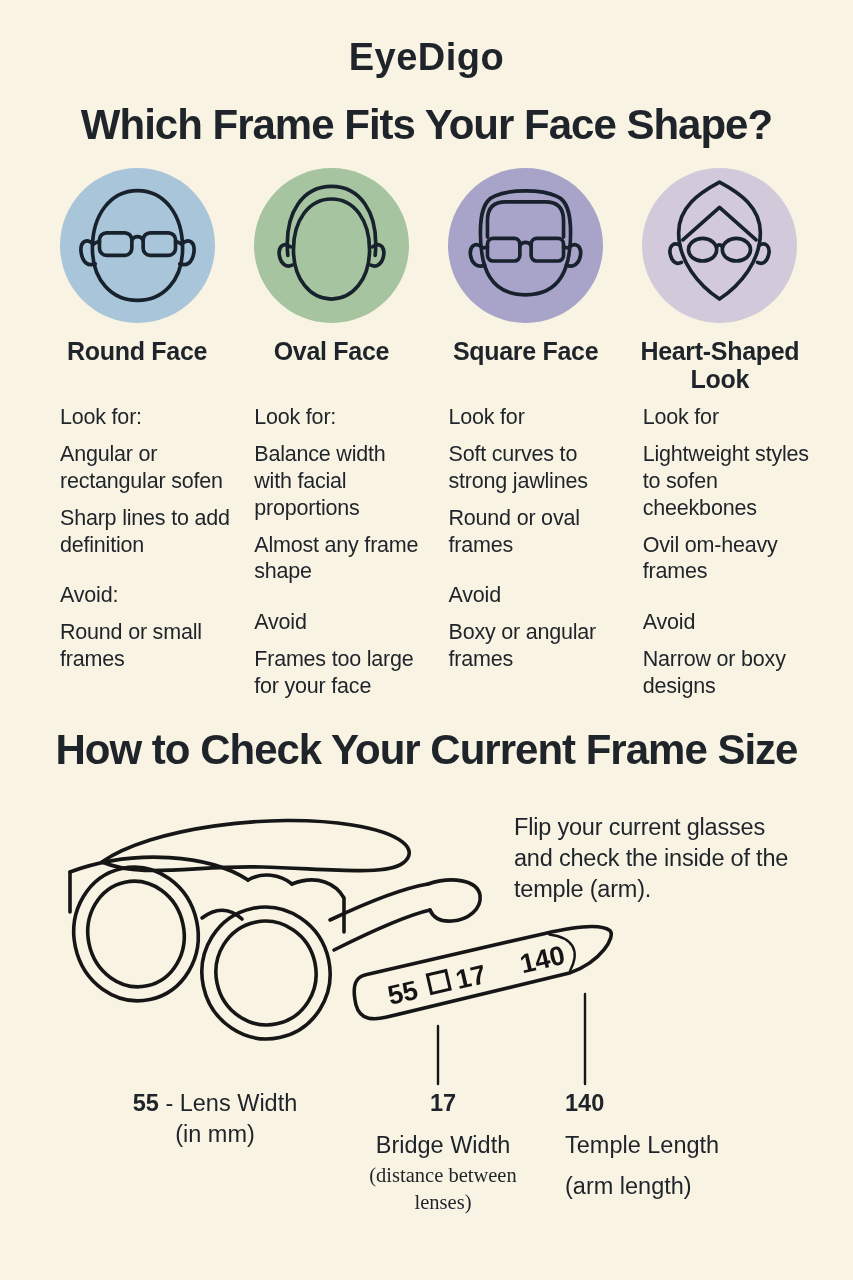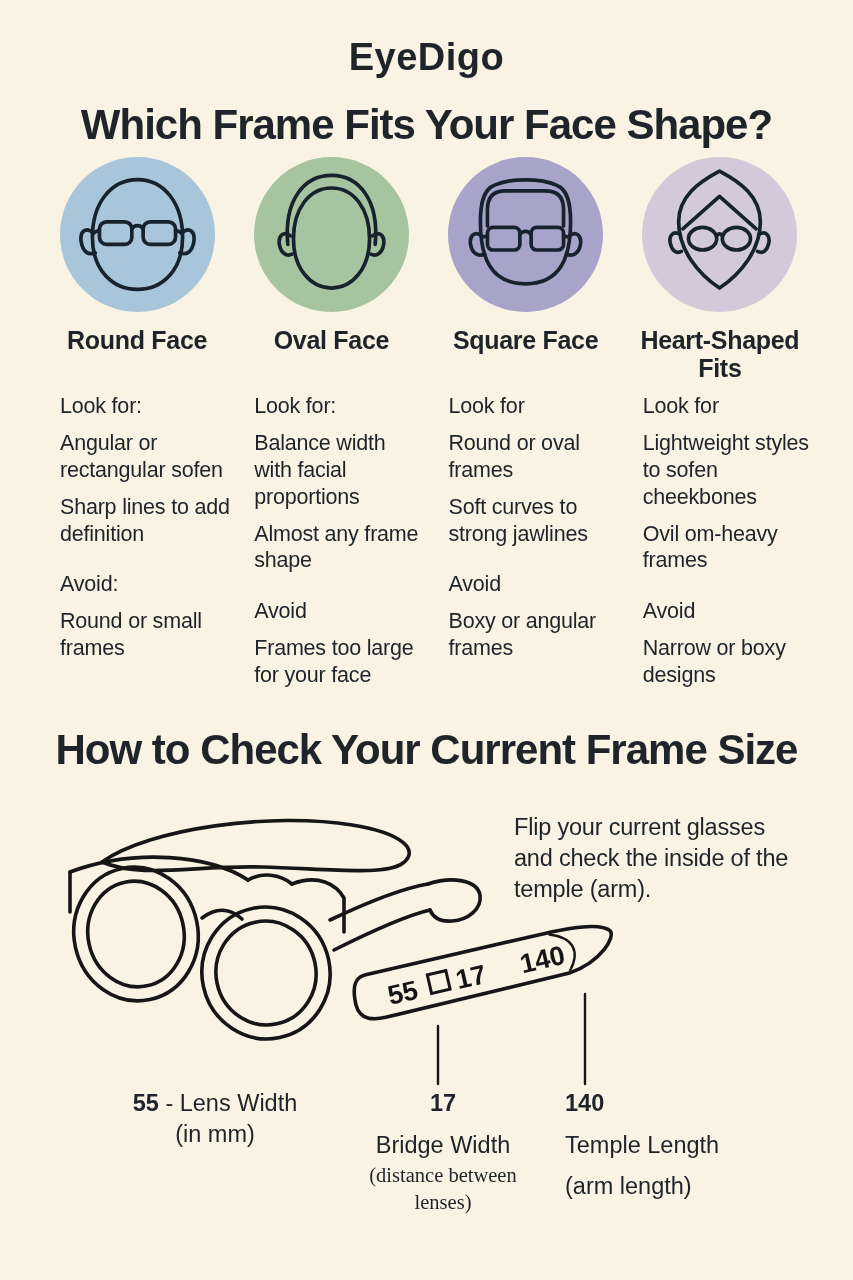--- a/index.html
+++ b/index.html
@@ -9,21 +9,21 @@
     background: #f8f3e3; color:#1e2429; overflow: hidden;
   }
   .brand {
     position:absolute; top:36px; left:0; width:100%;
     text-align:center; font-size:38px; font-weight:700; letter-spacing:.5px;
   }
   .title1 {
     position:absolute; top:101px; left:0; width:100%;
     text-align:center; font-size:42px; font-weight:700; letter-spacing:-1px;
   }
-  .faces-row { position:absolute; top:157px; left:40px; width:777px; display:flex; }
+  .faces-row { position:absolute; top:168px; left:40px; width:777px; display:flex; }
   .face-col { width:25%; display:flex; flex-direction:column; align-items:center; }
   .circle { width:155px; height:155px; border-radius:50%; display:flex; align-items:center; justify-content:center; }
   .circle svg { width:155px; height:155px; }
   .face-label {
     margin-top:15px; height:58px; font-size:25px; font-weight:700;
     text-align:center; line-height:1.1; letter-spacing:-.3px;
   }
   .col-text { align-self:stretch; padding:0 2px 0 20px; font-size:21.5px; line-height:1.25; letter-spacing:-.2px; }
   .t-head { margin-top:8px; }
   .t-item { margin-top:10px; }
@@ -113,40 +113,40 @@
           <rect x="28" y="50" width="23" height="16" rx="4"></rect>
           <rect x="59" y="50" width="23" height="16" rx="4"></rect>
           <path d="M51,55 C53,52 57,52 59,55"></path>
           <path d="M28,56 L24,57"></path>
             <path d="M82,56 L86,57"></path>
         </svg>
       </div>
       <div class="face-label">Square Face</div>
       <div class="col-text">
         <div class="t-head">Look for</div>
+        <div class="t-item">Soft curves to strong jawlines</div>
         <div class="t-item">Round or oval frames</div>
-        <div class="t-item">Soft curves to strong jawlines</div>
         <div class="t-head avoid">Avoid</div>
         <div class="t-item">Boxy or angular frames</div>
       </div>
     </div>
 
     <div class="face-col">
       <div class="circle" style="background: rgb(210, 202, 219);">
         <svg class="face-svg" viewBox="0 0 110 110">
           <path d="M55,10 C70,18 84,28 84,46 C84,66 70,83 55,93 C40,83 26,66 26,46 C26,28 40,18 55,10 Z"></path>
           <path d="M29,51 L55,28 L81,51"></path>
           <path d="M27,55 C22,52 19,56 20,61 C21,66 24,69 28,67"></path>
           <path d="M83,55 C88,52 91,56 90,61 C89,66 86,69 82,67"></path>
           <ellipse cx="43" cy="58" rx="10" ry="8"></ellipse>
           <ellipse cx="67" cy="58" rx="10" ry="8"></ellipse>
           <path d="M53,56 C54,54 56,54 57,56"></path>
         </svg>
       </div>
-      <div class="face-label">Heart-Shaped Fits</div>
+      <div class="face-label">Heart-Shaped Look</div>
       <div class="col-text">
         <div class="t-head">Look for</div>
         <div class="t-item">Lightweight styles to sofen cheekbones</div>
         <div class="t-item">Ovil om-heavy frames</div>
         <div class="t-head avoid">Avoid</div>
         <div class="t-item">Narrow or boxy designs</div>
       </div>
     </div>
 
   </div>

